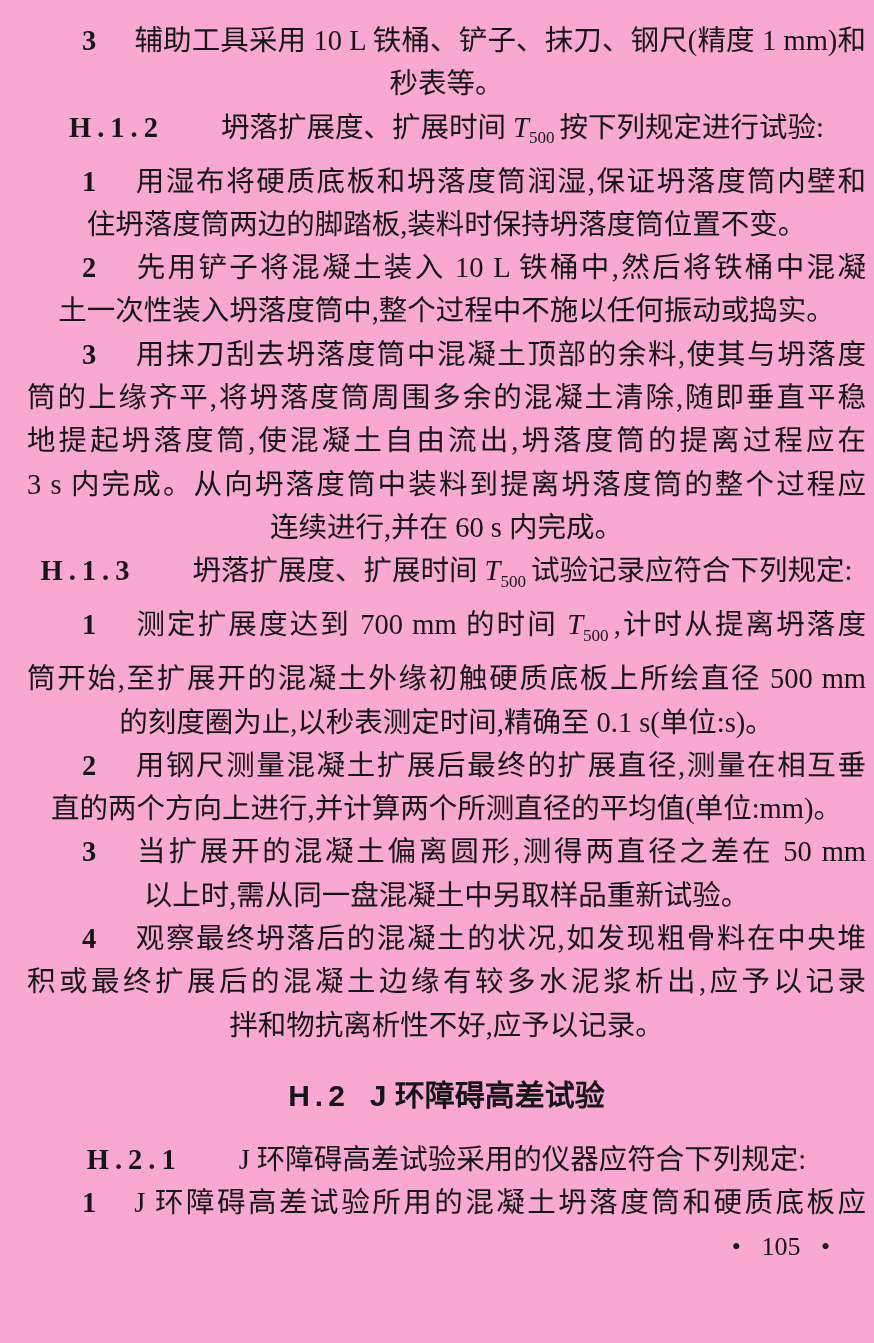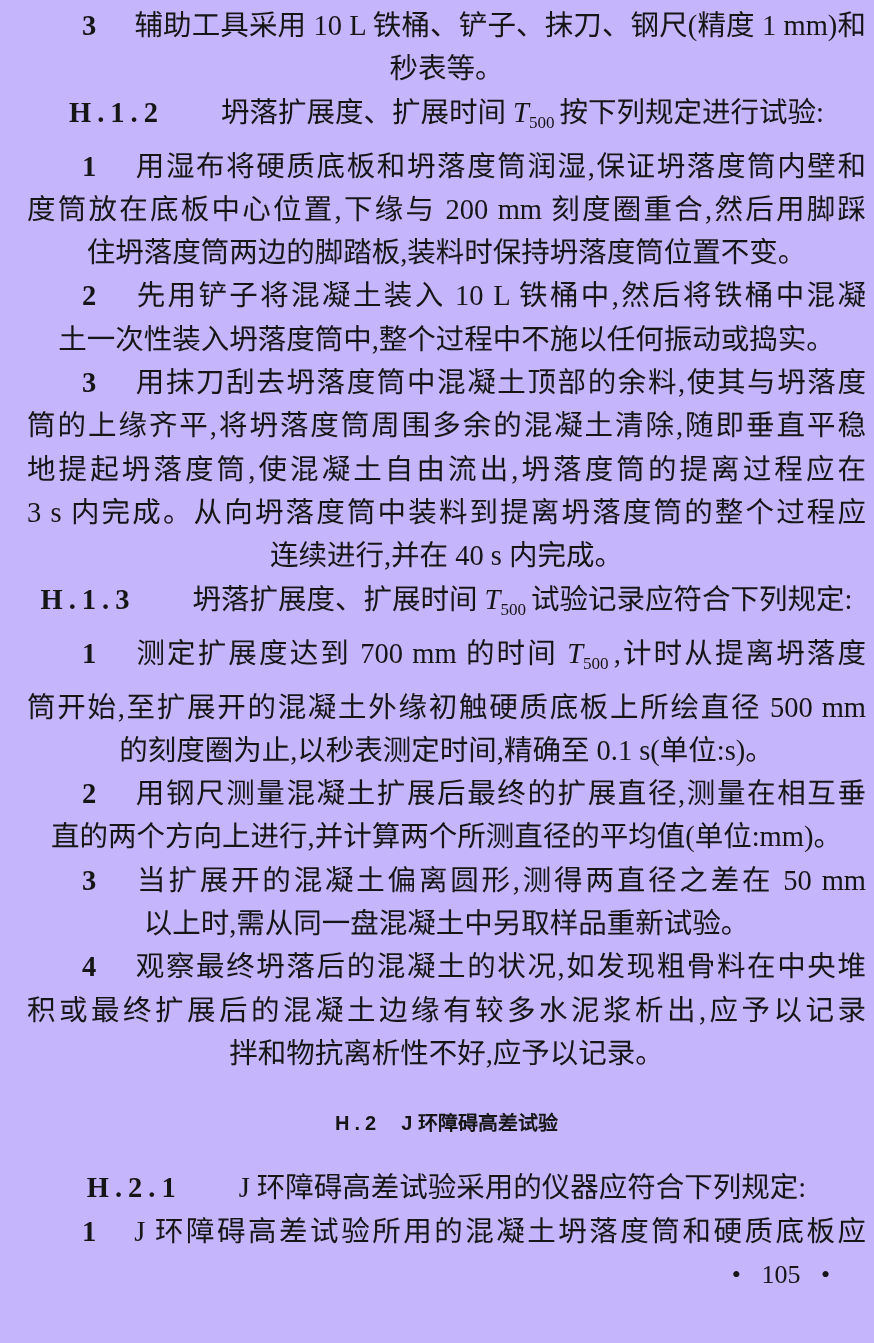--- a/index.html
+++ b/index.html
@@ -4,35 +4,35 @@
 <style>
   * { margin: 0; padding: 0; box-sizing: border-box; }
   html, body { background: #ffffff; }
   body {
     width: 874px; height: 1343px; overflow: hidden;
     font-family: "Liberation Serif", "DejaVu Serif", serif;
     color: #161616;
   }
   .page {
     width: 874px; height: 1343px;
-    background: #c4b5fd;
-    padding: 4px 8px 0 27px;
+    background: #f9a8d4;
+    padding: 19px 8px 0 27px;
     font-size: 28.5px;
     line-height: 43.3px;
   }
   .line { text-align: center; white-space: normal; }
   .line.j { text-align: justify; text-align-last: justify; }
   .item { padding-left: 55px; }
   .item > .label { font-weight: bold; margin-right: 38px; }
   .clause > .label { font-weight: bold; letter-spacing: 6px; margin-right: 57px; }
   .section {
     text-align: center; text-align-last: center;
     font-weight: bold;
     font-family: "Liberation Sans", "DejaVu Sans", sans-serif;
-    font-size: 20px;
+    font-size: 30px;
     margin-top: 27px; margin-bottom: 21px;
   }
   .section > .label { letter-spacing: 5px; margin-right: 20px; }
   .var { font-style: italic; font-family: "Liberation Serif", serif; }
   sub { font-size: 0.6em; margin-right: 5px; letter-spacing: 0; }
   .pagenum {
     text-align: right;
     margin-right: 36px;
     font-size: 26px;
     line-height: 43.3px;
@@ -41,29 +41,28 @@
 </style>
 </head>
 <body>
 
 <div class="page">
   <main>
       <div class="line item j"><span class="label">3</span><span>辅助工具采用 10 L 铁桶、铲子、抹刀、钢尺(精度 1 mm)和</span></div>
       <div class="line cont"><span>秒表等。</span></div>
       <div class="line clause"><span class="label">H.1.2</span><span>坍落扩展度、扩展时间 </span><i class="var">T</i><sub>500</sub><span>按下列规定进行试验:</span></div>
       <div class="line item j"><span class="label">1</span><span>用湿布将硬质底板和坍落度筒润湿,保证坍落度筒内壁和</span></div>
-      <div class="line cont j"><span>度筒放在底板中心位置,下缘与 200 mm 刻度圈重合,然后用脚踩</span></div>
       <div class="line cont"><span>住坍落度筒两边的脚踏板,装料时保持坍落度筒位置不变。</span></div>
       <div class="line item j"><span class="label">2</span><span>先用铲子将混凝土装入 10 L 铁桶中,然后将铁桶中混凝</span></div>
       <div class="line cont"><span>土一次性装入坍落度筒中,整个过程中不施以任何振动或捣实。</span></div>
       <div class="line item j"><span class="label">3</span><span>用抹刀刮去坍落度筒中混凝土顶部的余料,使其与坍落度</span></div>
       <div class="line cont j"><span>筒的上缘齐平,将坍落度筒周围多余的混凝土清除,随即垂直平稳</span></div>
       <div class="line cont j"><span>地提起坍落度筒,使混凝土自由流出,坍落度筒的提离过程应在</span></div>
       <div class="line cont j"><span>3 s 内完成。从向坍落度筒中装料到提离坍落度筒的整个过程应</span></div>
-      <div class="line cont"><span>连续进行,并在 40 s 内完成。</span></div>
+      <div class="line cont"><span>连续进行,并在 60 s 内完成。</span></div>
       <div class="line clause"><span class="label">H.1.3</span><span>坍落扩展度、扩展时间 </span><i class="var">T</i><sub>500</sub><span>试验记录应符合下列规定:</span></div>
       <div class="line item j"><span class="label">1</span><span>测定扩展度达到 700 mm 的时间 </span><i class="var">T</i><sub>500</sub><span>,计时从提离坍落度</span></div>
       <div class="line cont j"><span>筒开始,至扩展开的混凝土外缘初触硬质底板上所绘直径 500 mm</span></div>
       <div class="line cont"><span>的刻度圈为止,以秒表测定时间,精确至 0.1 s(单位:s)。</span></div>
       <div class="line item j"><span class="label">2</span><span>用钢尺测量混凝土扩展后最终的扩展直径,测量在相互垂</span></div>
       <div class="line cont"><span>直的两个方向上进行,并计算两个所测直径的平均值(单位:mm)。</span></div>
       <div class="line item j"><span class="label">3</span><span>当扩展开的混凝土偏离圆形,测得两直径之差在 50 mm</span></div>
       <div class="line cont"><span>以上时,需从同一盘混凝土中另取样品重新试验。</span></div>
       <div class="line item j"><span class="label">4</span><span>观察最终坍落后的混凝土的状况,如发现粗骨料在中央堆</span></div>
       <div class="line cont j"><span>积或最终扩展后的混凝土边缘有较多水泥浆析出,应予以记录</span></div>

